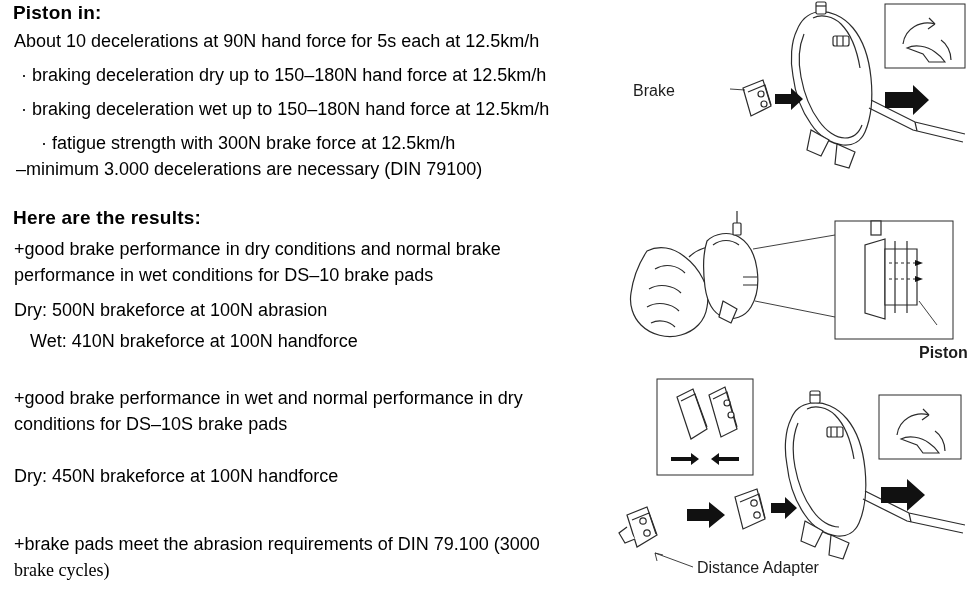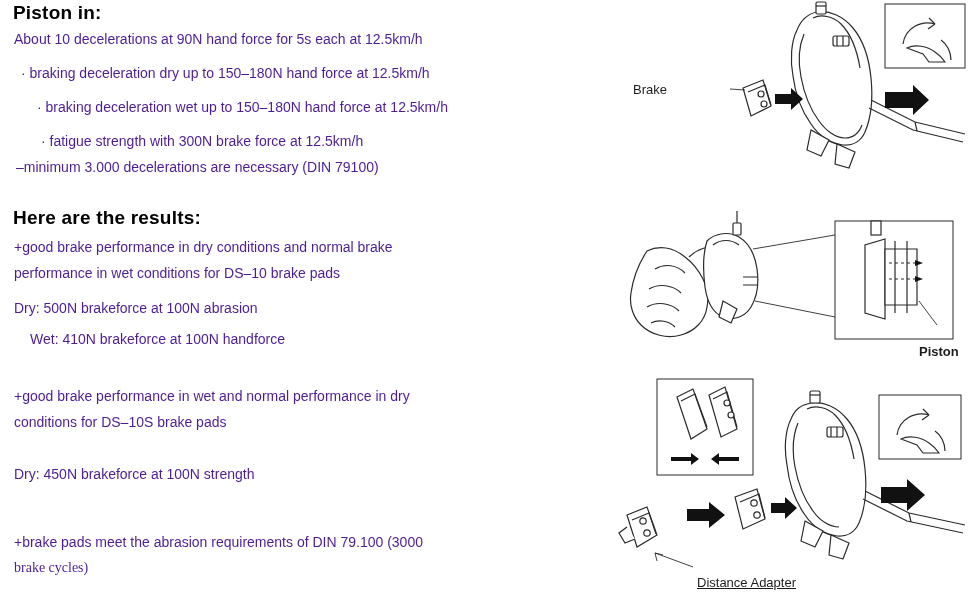--- a/index.html
+++ b/index.html
@@ -27,28 +27,28 @@
     width: 560px;
     height: 600px;
   }
   .heading {
     font-size: 19px;
     font-weight: bold;
     letter-spacing: 0.2px;
     color: #000;
   }
   .line {
-    font-size: 14px;
-    color: #4c1d95;
+    font-size: 18px;
+    color: #000000;
     white-space: nowrap;
   }
   .h1 { position: absolute; left: 3px; top: 2px; }
   .l1 { position: absolute; left: 4px; top: 31px; }
   .l2 { position: absolute; left: 11px; top: 65px; }
-  .l3 { position: absolute; left: 11px; top: 99px; margin-left: 16px; }
+  .l3 { position: absolute; left: 11px; top: 99px; }
   .l4 { position: absolute; left: 11px; top: 133px; margin-left: 20px; }
   .l5 { position: absolute; left: 6px; top: 159px; }
 
   .h2 { position: absolute; left: 3px; top: 207px; }
   .l6 { position: absolute; left: 4px; top: 239px; }
   .l7 { position: absolute; left: 4px; top: 265px; }
   .l8 { position: absolute; left: 4px; top: 300px; }
   .l9 { position: absolute; left: 20px; top: 331px; }
 
   .l10 { position: absolute; left: 4px; top: 388px; }
@@ -70,21 +70,21 @@
     position: absolute;
     left: 0;
     width: 385px;
   }
   .fig1 { top: 0px;   height: 195px; }
   .fig2 { top: 205px; height: 165px; font-weight: bold; }
   .fig3 { top: 375px; height: 225px; }
 
   .fig-label {
     position: absolute;
-    font-size: 13px;
+    font-size: 16px;
     color: #1c1c1c;
     white-space: nowrap;
   }
   svg { display: block; }
 </style>
 </head>
 <body>
 
 <div class="page">
 
@@ -100,21 +100,21 @@
 
     <div class="heading h2">Here are the results:</div>
 
     <div class="line l6">+good brake performance in dry conditions and normal brake</div>
     <div class="line l7">performance in wet conditions for DS–10 brake pads</div>
     <div class="line l8">Dry:  500N brakeforce at 100N abrasion</div>
     <div class="line l9">Wet: 410N brakeforce at 100N handforce</div>
 
     <div class="line l10">+good brake performance in wet and normal performance in dry</div>
     <div class="line l11">conditions for DS–10S brake pads</div>
-    <div class="line l12">Dry:  450N brakeforce at 100N strength</div>
+    <div class="line l12">Dry:  450N brakeforce at 100N handforce</div>
     <div class="line l14">+brake pads meet the abrasion requirements of DIN 79.100 (3000</div>
     <div class="line l15">brake cycles)</div>
   </div>
 
   <div class="fig-col">
 
     <div class="figure fig1">
       <svg width="385" height="195" viewBox="0 0 385 195" fill="none" stroke="#2b2b2b" stroke-width="1.2">
 
         <g stroke-linejoin="round">
@@ -303,17 +303,17 @@
 
         <g>
           <rect x="294" y="20" width="82" height="64" fill="#fff" stroke="#2b2b2b" stroke-width="1"></rect>
           <path d="M312 60 C314 44 330 36 344 40" fill="none"></path>
           <path d="M344 40 L338 34 M344 40 L337 45" fill="none"></path>
           <path d="M316 64 C324 60 336 62 344 68 C350 72 354 78 354 78 L338 78 L332 70 Z" fill="#fff"></path>
           <path d="M350 56 C356 60 360 68 360 76" fill="none"></path>
         </g>
       </svg>
 
-      <div class="fig-label" style="left:112px; top:200px;text-decoration:underline;">Distance Adapter</div>
+      <div class="fig-label" style="left:112px; top:184px;">Distance Adapter</div>
     </div>
 
   </div>
 </div>
 
 </body></html>

